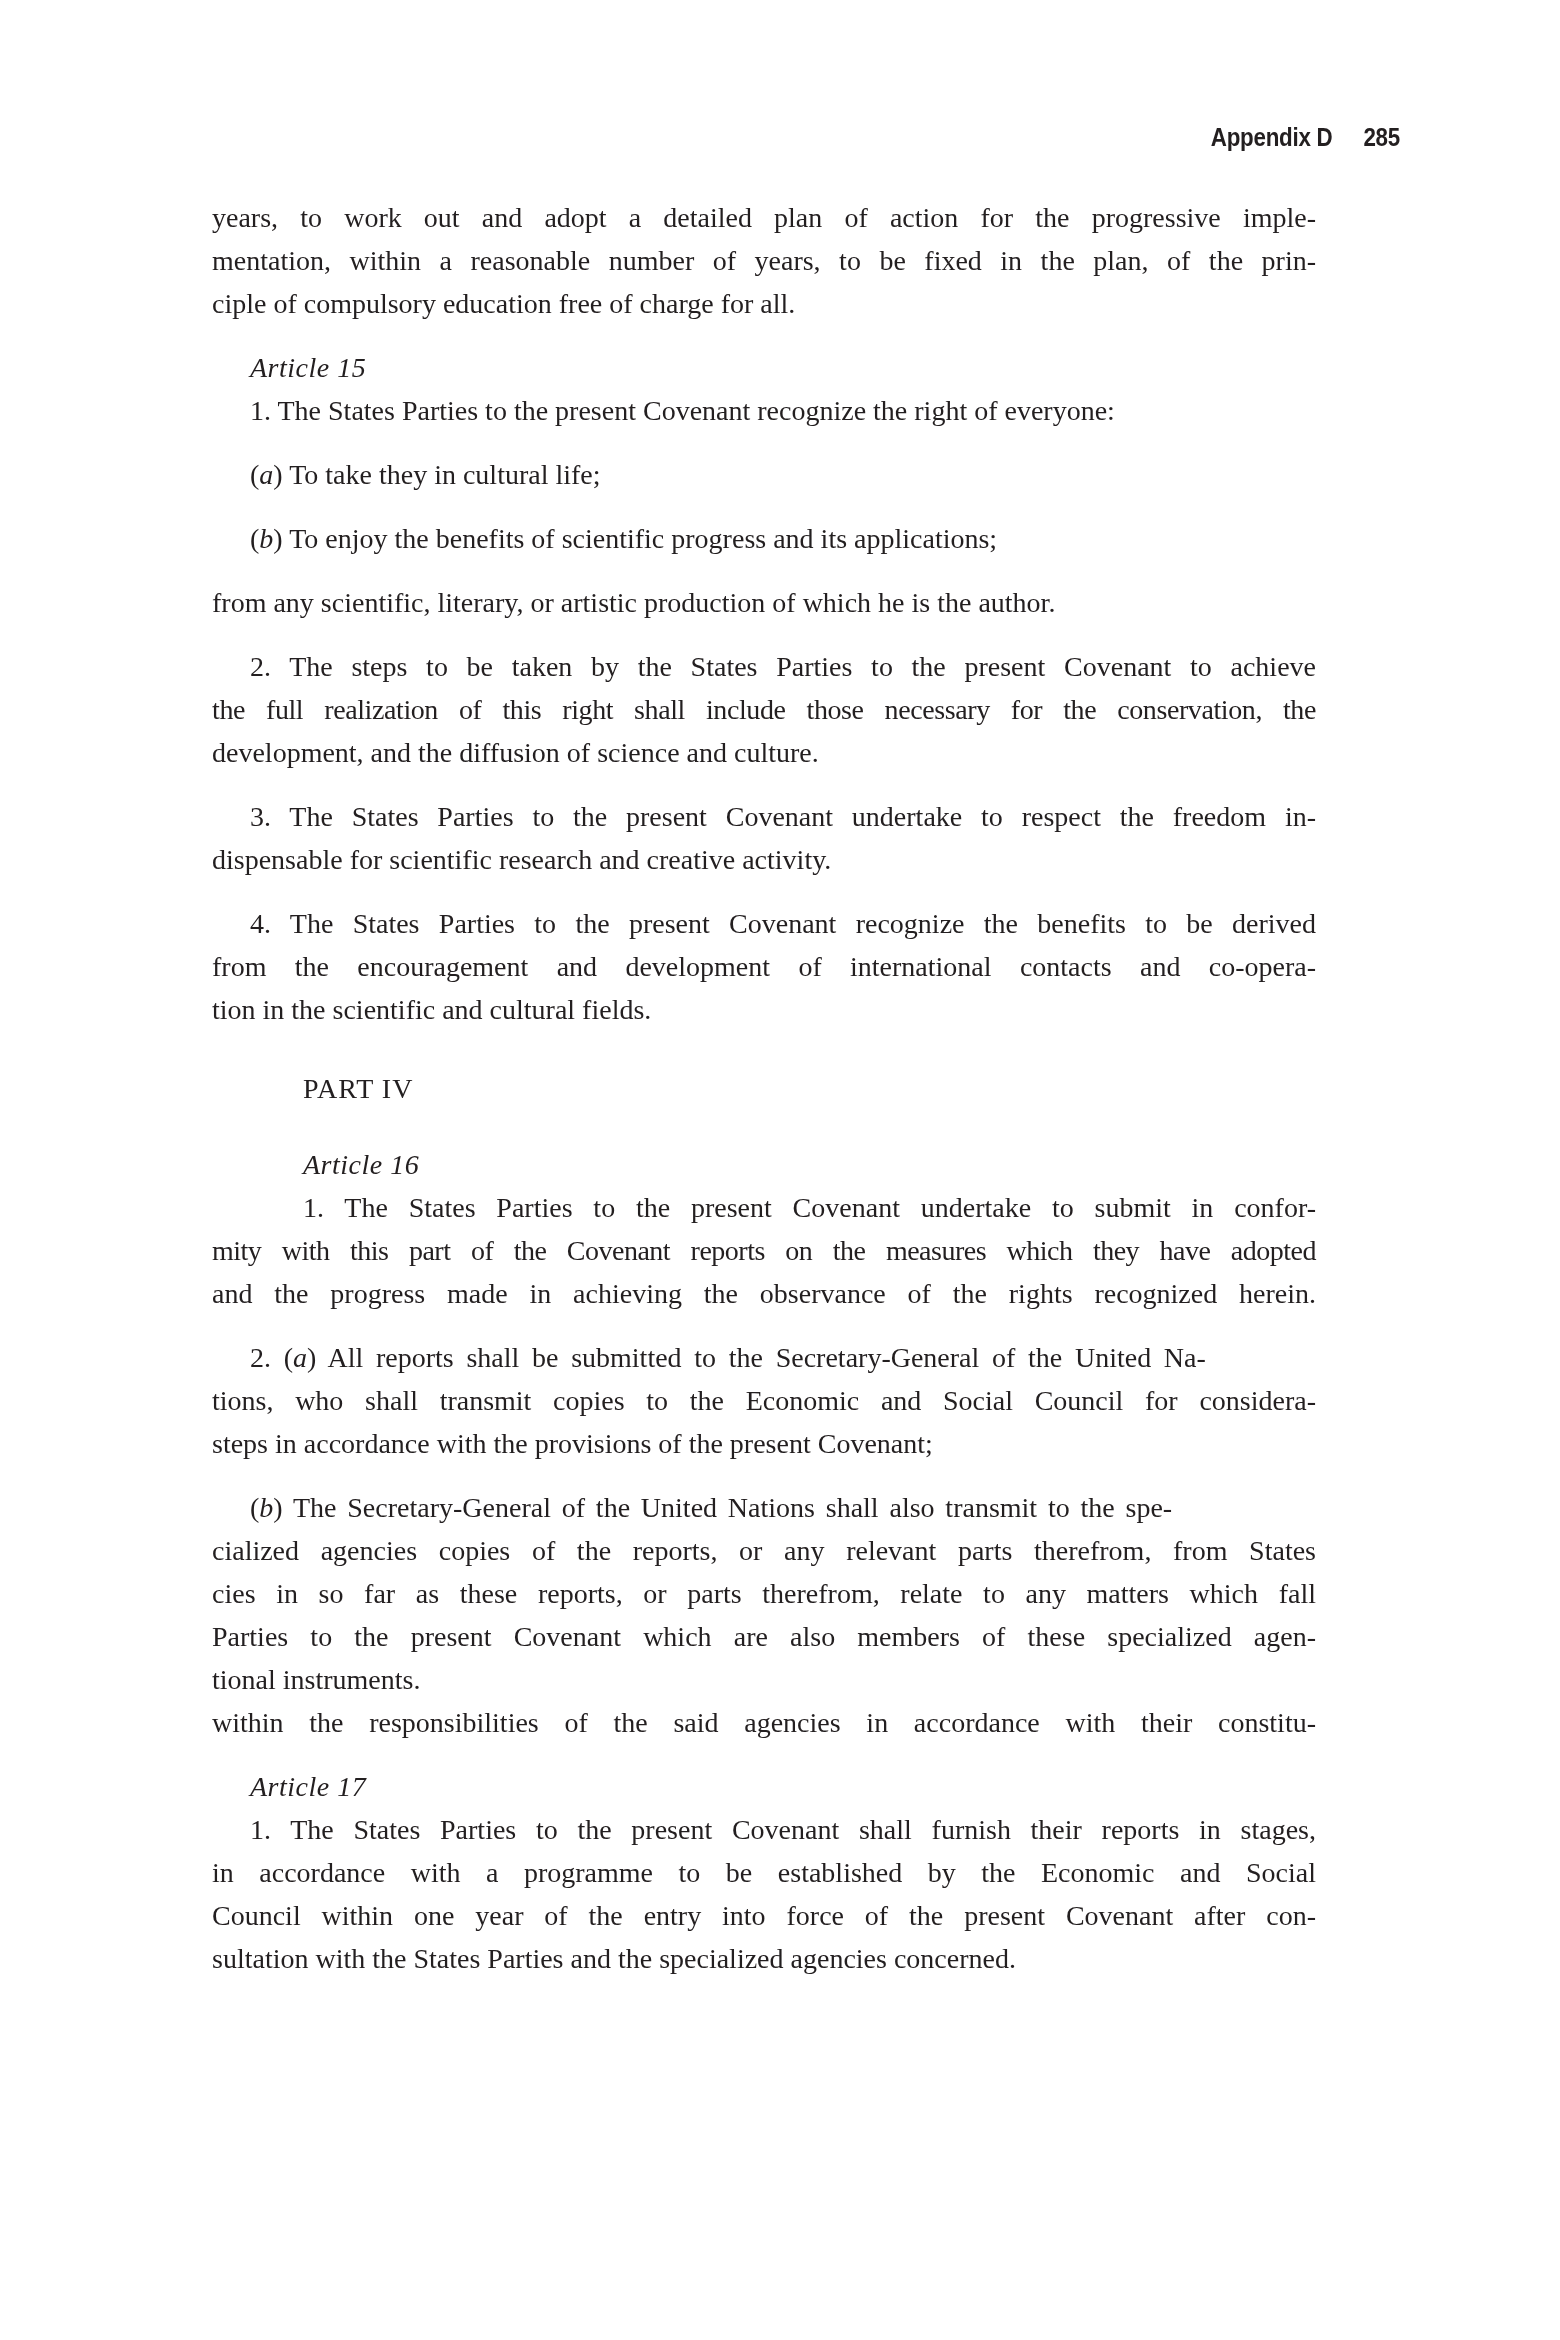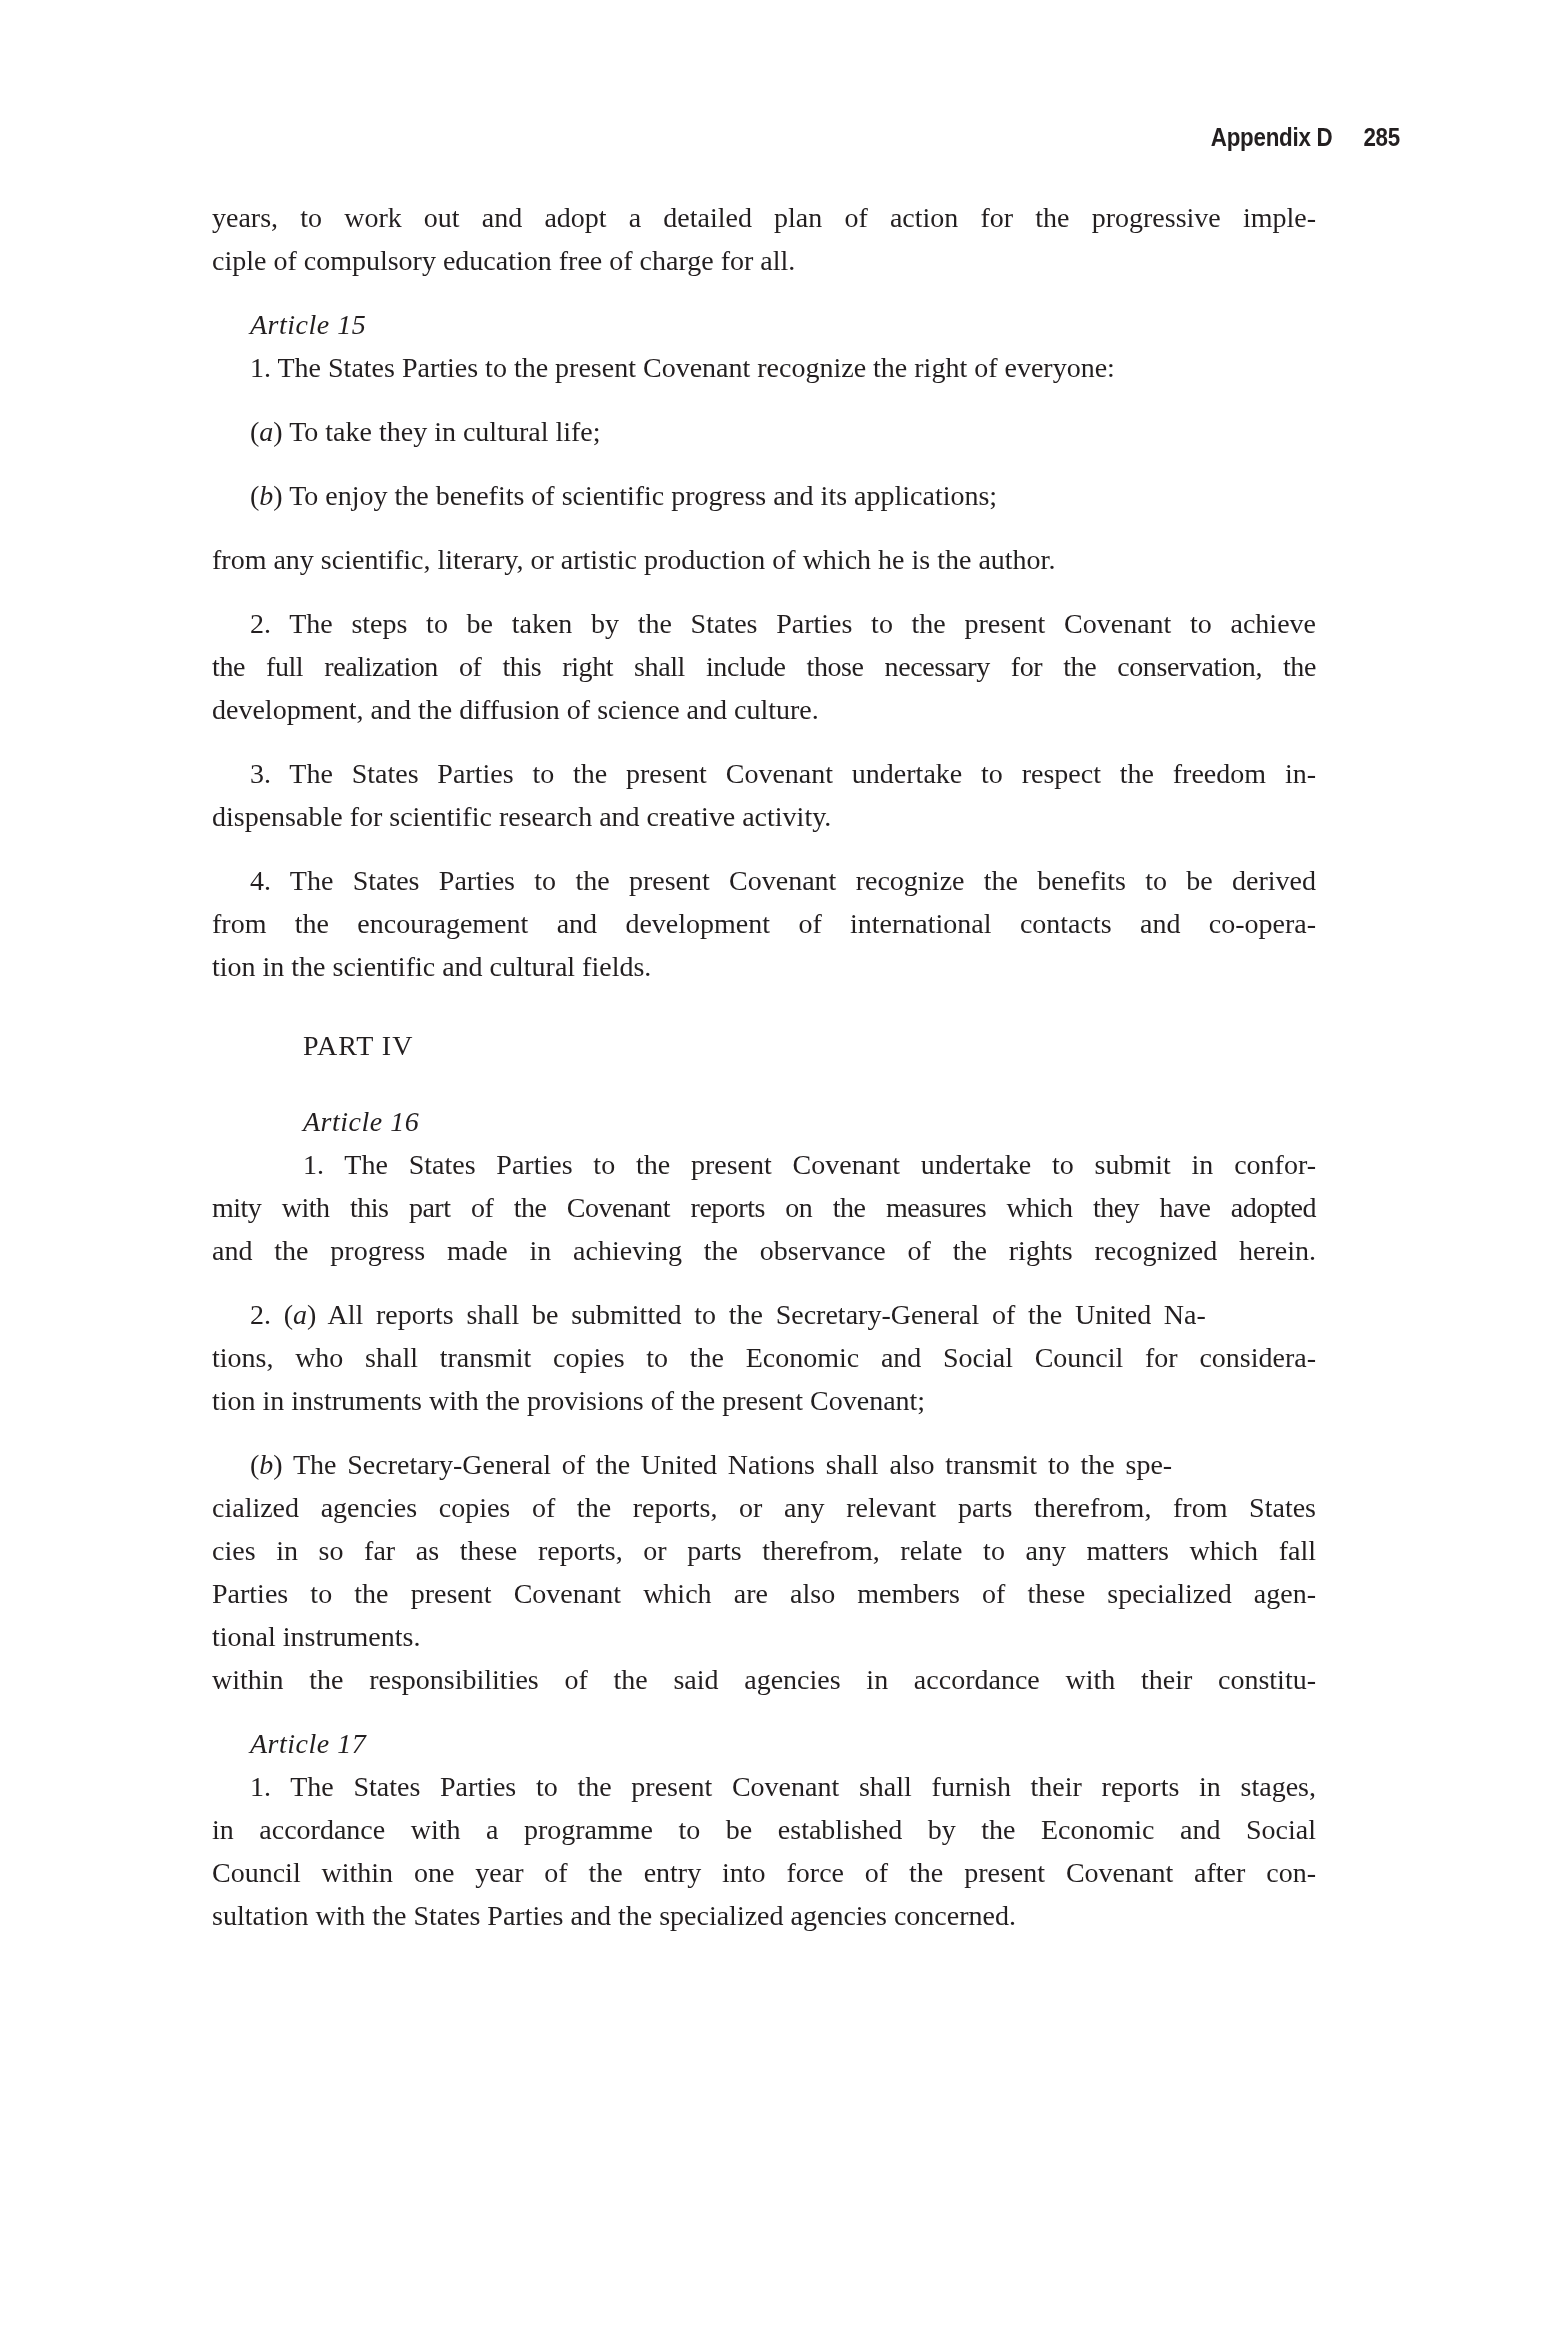--- a/index.html
+++ b/index.html
@@ -27,20 +27,21 @@
 
 <div class="running-head">
   <span>Appendix D</span>
   <span>285</span>
 </div>
 
 <div class="text-block">
 
   <div class="para">
     <span class="line">years, to work out and adopt a detailed plan of action for the progressive imple-</span>
+    <span class="line">mentation, within a reasonable number of years, to be fixed in the plan, of the prin-</span>
     <span class="line last">ciple of compulsory education free of charge for all.</span>
   </div>
 
   <span class="heading-art indent-1">Article 15</span>
   <div class="para">
     <span class="line last indent-1">1. The States Parties to the present Covenant recognize the right of everyone:</span>
   </div>
 
   <div class="para">
     <span class="line last indent-1">(<span class="it">a</span>) <span>To take they in cultural life;</span></span>
@@ -76,21 +77,21 @@
   <span class="heading-art indent-2">Article 16</span>
   <div class="para">
     <span class="line indent-2">1. The States Parties to the present Covenant undertake to submit in confor-</span>
     <span class="line" style="letter-spacing:-0.5px">mity with this part of the Covenant reports on the measures which they have adopted</span>
     <span class="line">and the progress made in achieving the observance of the rights recognized herein.</span>
   </div>
 
   <div class="para">
     <span class="line indent-1" style="text-align-last:left;word-spacing:5.7px"><span>2. </span>(<span class="it">a</span>) <span>All reports shall be submitted to the Secretary-General of the United Na-</span></span>
     <span class="line">tions, who shall transmit copies to the Economic and Social Council for considera-</span>
-    <span class="line last">tion in instruments with the provisions of the present Covenant;</span>
+    <span class="line last">steps in accordance with the provisions of the present Covenant;</span>
   </div>
 
   <div class="para">
     <span class="line indent-1" style="text-align-last:left;word-spacing:3.8px">(<span class="it">b</span>) <span>The Secretary-General of the United Nations shall also transmit to the spe-</span></span>
     <span class="line">cialized agencies copies of the reports, or any relevant parts therefrom, from States</span>
     <span class="line">cies in so far as these reports, or parts therefrom, relate to any matters which fall</span>
     <span class="line">Parties to the present Covenant which are also members of these specialized agen-</span>
     <span class="line last">tional instruments.</span>
     <span class="line">within the responsibilities of the said agencies in accordance with their constitu-</span>
   </div>

